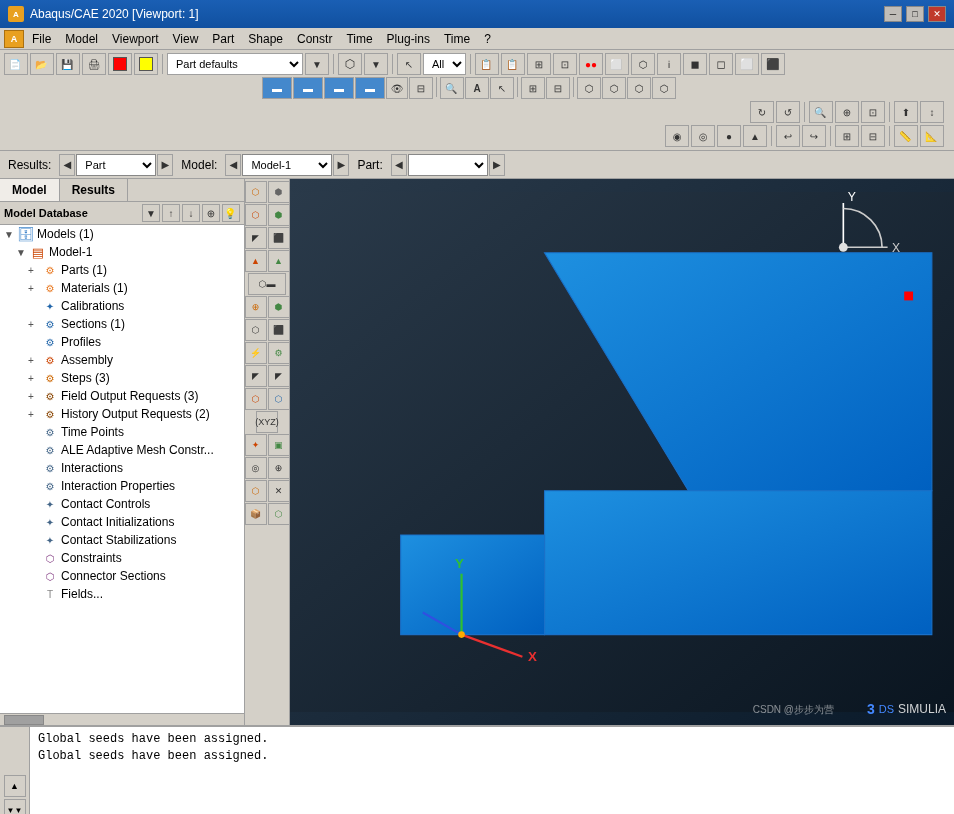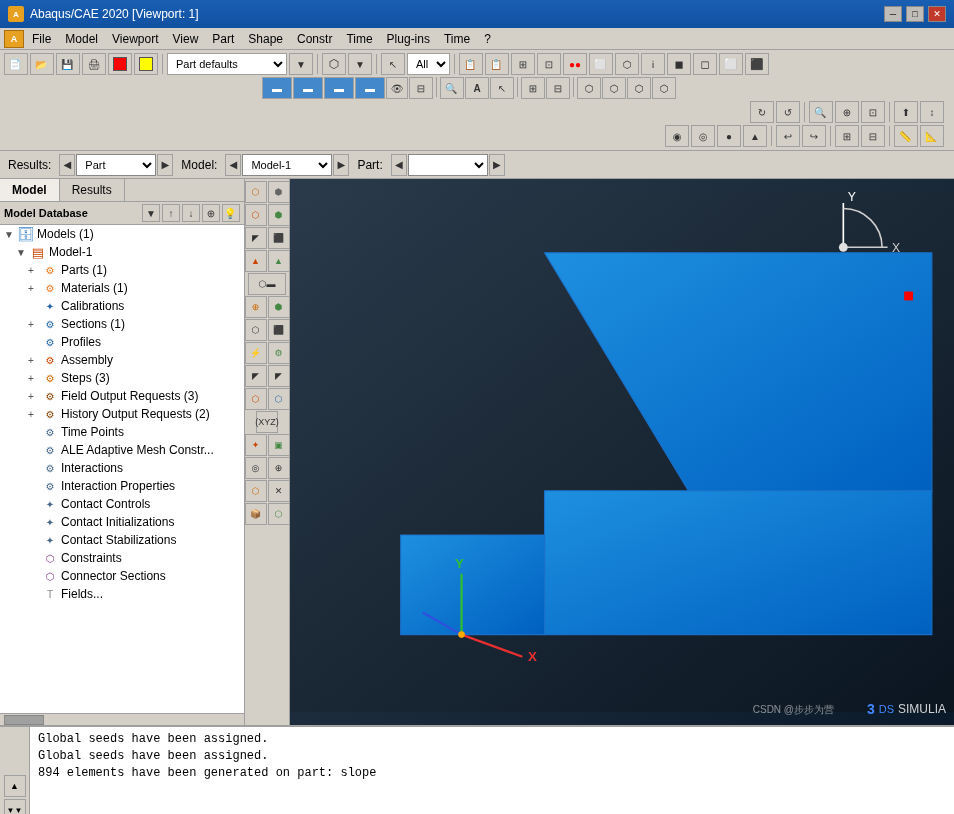--- a/index.html
+++ b/index.html
@@ -108,20 +108,21 @@
     .panel-tabs {
       display: flex;
       background: #d4d0c8;
       border-bottom: 1px solid #a0a0a0;
     }
     .panel-tab {
       padding: 4px 12px;
       font-size: 12px;
       cursor: pointer;
       border-right: 1px solid #a0a0a0;
+      font-weight: bold;
     }
     .panel-tab.active {
       background: #f0ede8;
       font-weight: bold;
     }
 
     .panel-toolbar {
       display: flex;
       align-items: center;
       padding: 2px 4px;
@@ -332,21 +333,21 @@
     <div class="tb-btn">💾</div>
     <div class="tb-btn">🖨</div>
     <div class="tb-btn">
         <div class="color-box red-box"></div>
       </div>
     <div class="tb-btn">
         <div class="color-box yellow-box"></div>
       </div>
     <div class="tb-sep"></div>
 
-    <select class="toolbar-combo" style="width:120px;">
+    <select class="toolbar-combo" style="width:136px;">
       <option>Part defaults</option>
     </select>
     <div class="tb-btn">▼</div>
     <div class="tb-sep"></div>
 
     <div class="tb-btn" style="font-size:12px;">⬡</div>
     <div class="tb-btn">▼</div>
     <div class="tb-sep"></div>
 
     <div class="tb-btn">↖</div>
@@ -710,15 +711,14 @@
 </div>
 
 <div class="console-area">
   <div class="console-sidebar">
     <div class="console-btn">▲</div>
     <div class="console-btn" style="font-size:8px;">▼▼</div>
   </div>
   <div class="console-text">
     <div>Global seeds have been assigned.</div>
     <div>Global seeds have been assigned.</div>
-    <div>894 elements have been generated on part: slope</div>
   </div>
 </div>
 
 </body></html>

